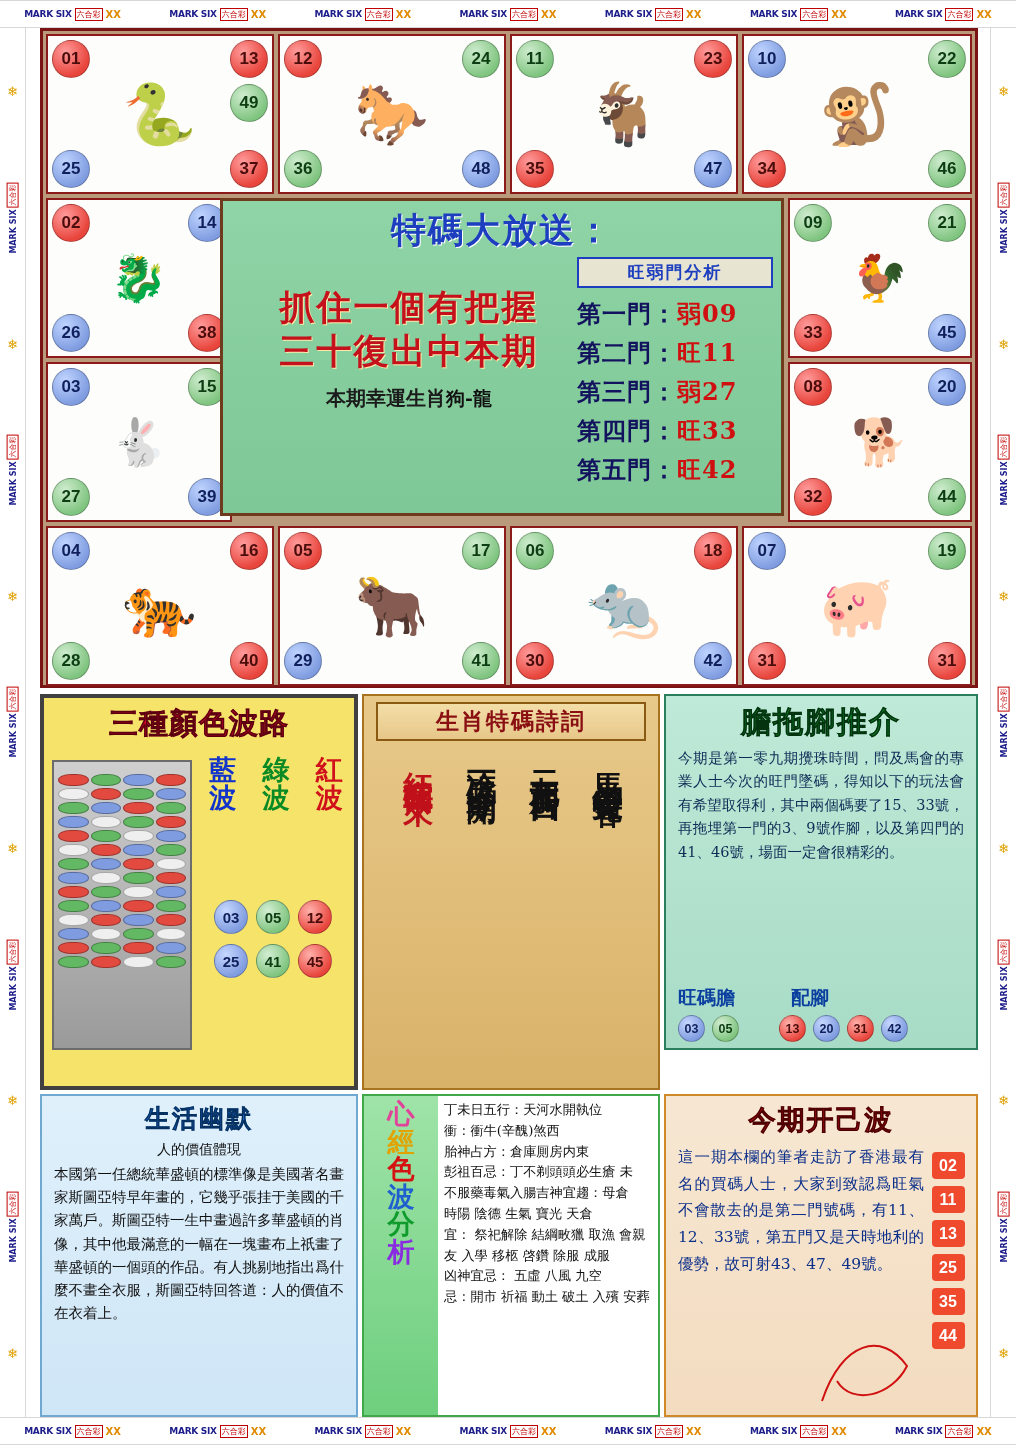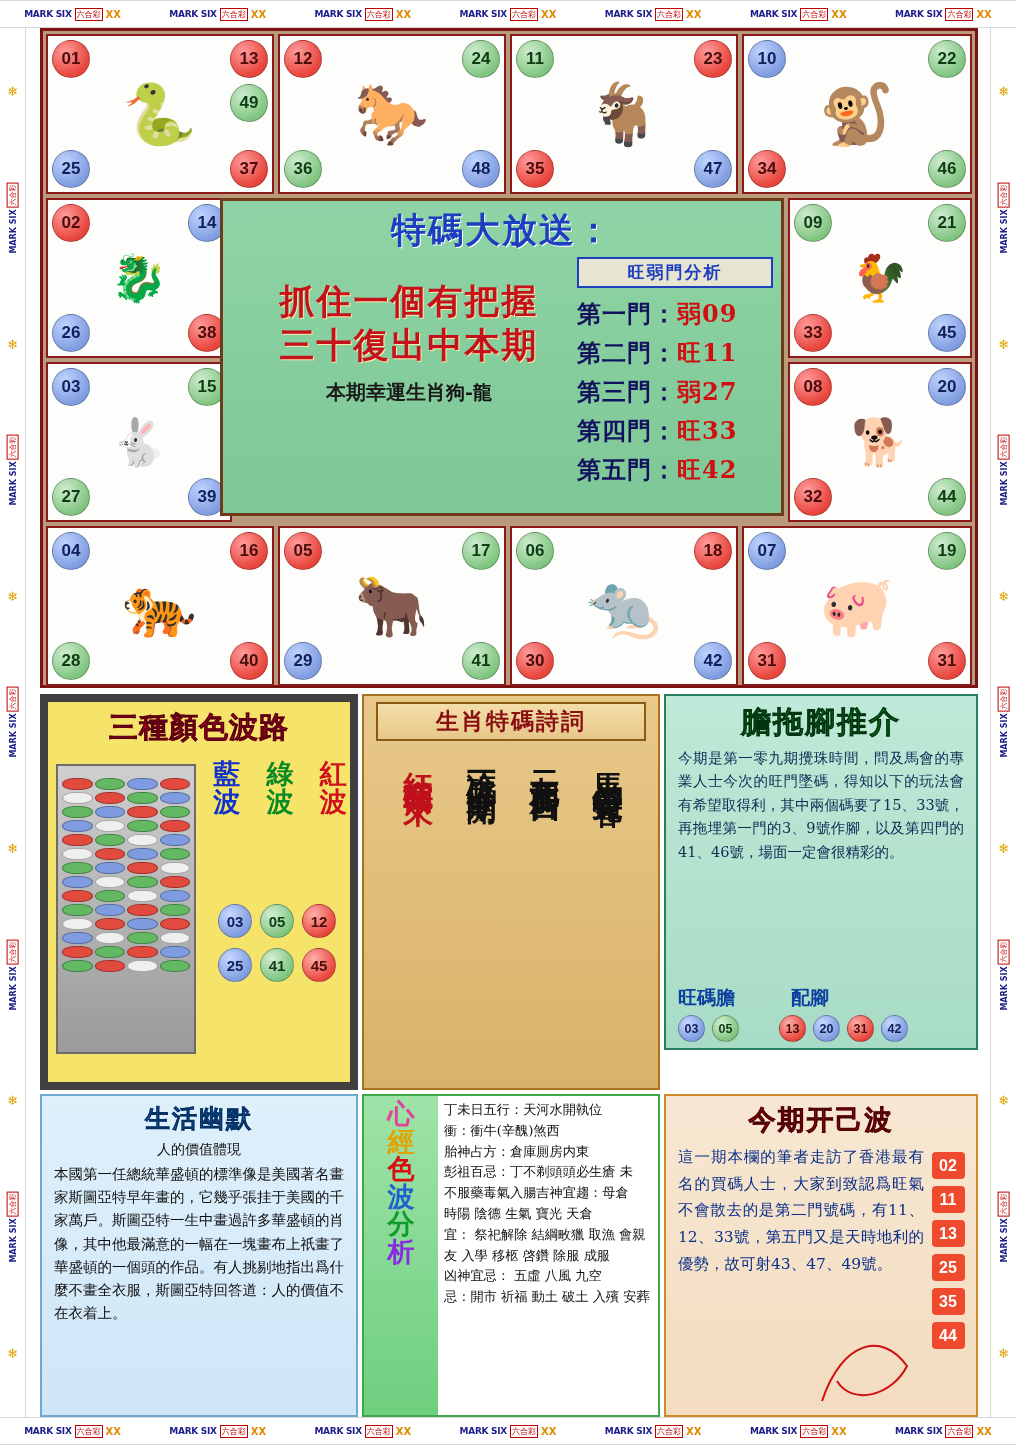--- a/index.html
+++ b/index.html
@@ -83,21 +83,21 @@
     background:linear-gradient(#8fd4a6,#7ec796);
     border:3px solid #6f3b1d;
     padding:6px 10px;
   }
   .promo-title {
     color:#1d3fbf; font-size:35px; font-weight:bold; text-align:center;
     font-family:"DejaVu Serif", serif;
     text-shadow:1px 1px 0 #ffffff;
     letter-spacing:2px;
   }
-  .promo-left { position:absolute; left:16px; top:78px; width:340px; }
+  .promo-left { position:absolute; left:16px; top:84px; width:340px; }
   .promo-l1, .promo-l2 {
     color:#c4111b; font-size:35px; font-weight:bold; letter-spacing:2px;
     font-family:"DejaVu Serif", serif; text-align:center;
     text-shadow:1px 1px 0 #ffe9a8;
     line-height:1.25;
   }
   .promo-l3 {
     margin-top:12px; text-align:center; font-size:20px; color:#1b1b1b; font-weight:bold;
     font-family:"DejaVu Serif", serif;
   }
@@ -116,21 +116,21 @@
 
   
   .lower { position:absolute; left:14px; top:666px; width:938px; height:723px; }
 
   .panel { position:absolute; overflow:hidden; }
 
   
   .p-wave {
     left:0; top:0; width:318px; height:396px;
     background:#f6e36a;
-    border:8px solid #404040;
+    border:4px solid #404040;
   }
   .wave-title {
     text-align:center; font-size:29px; font-weight:bold; color:#d4002a;
     font-family:"DejaVu Serif", serif;
     -webkit-text-stroke:0.6px #5a0010;
     margin:6px 0 2px; letter-spacing:1px;
   }
   .wave-body { position:absolute; top:52px; left:0; width:318px; height:340px; }
   .ballstrip {
     position:absolute; left:8px; top:10px; width:140px; height:290px;

